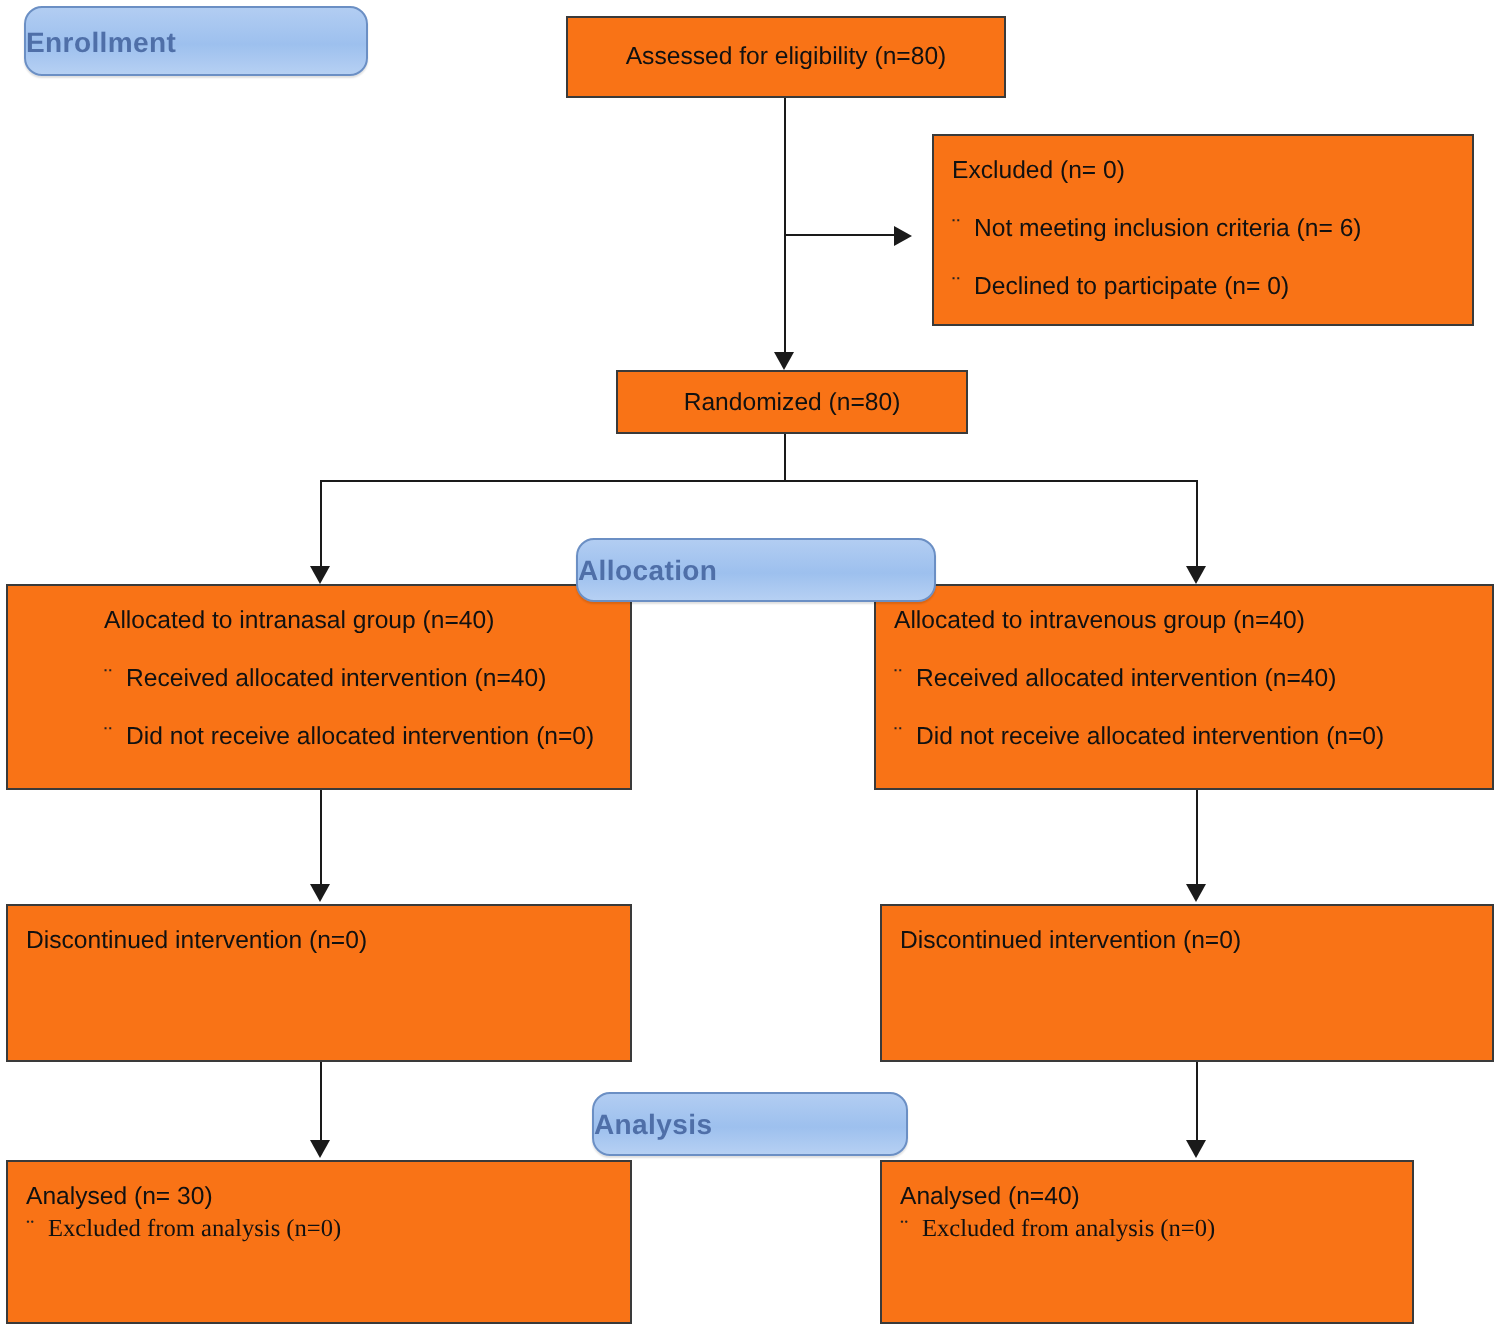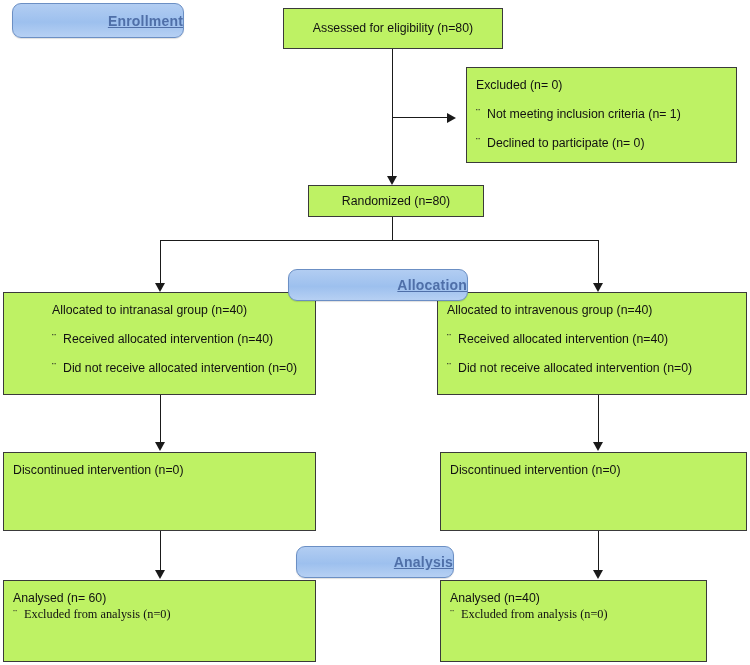--- a/index.html
+++ b/index.html
@@ -11,21 +11,21 @@
     position:relative;
     color:#000;
   }
   #stage{position:absolute;left:0;top:0;width:750px;height:665px;}
 
   
   .node{position:absolute;box-sizing:border-box;}
 
   
   .box{
-    background:#bef264;
+    background:#f97316;
     border:1px solid #3a3a3a;
     box-sizing:border-box;
     padding:10px 9px 8px 9px;
     font-size:12.3px;
     line-height:1.15;
     color:#111;
   }
   .box .line{white-space:nowrap;}
   .box .line + .line{margin-top:15px;}
   .box.tight .line + .line{margin-top:2px;font-family:Liberation Serif, serif;}
@@ -39,28 +39,27 @@
     font-size:12.3px;
     color:#222;
     vertical-align:top;
   }
 
   
   .banner{
     background:linear-gradient(180deg,#b2cdf2 0%,#9dc0ee 55%,#b6d0f3 100%);
     border:1px solid #6b8fc4;
     border-radius:9px;
-    display:flex;align-items:center;justify-content:flex-end;
+    display:flex;align-items:center;justify-content:flex-start;
     font-weight:bold;
     font-size:14px;
     color:#4f6fa8;
     letter-spacing:.2px;
     box-shadow:0 1px 1px rgba(0,0,0,.13);
     z-index:5;
-    text-decoration:underline;
   }
 
   
   .vline{position:absolute;width:1px;background:#1a1a1a;}
   .hline{position:absolute;height:1px;background:#1a1a1a;}
   .arrow-d{
     position:absolute;width:0;height:0;
     border-left:5px solid transparent;
     border-right:5px solid transparent;
     border-top:9px solid #1a1a1a;
@@ -114,21 +113,21 @@
     <span>Analysis</span>
   </div>
 
   <div class="node box center" style="left:283px;top:8px;width:220px;height:41px;">
     <span class="line">Assessed for eligibility (n=80)</span>
   </div>
 
   <div class="node box" style="left:466px;top:67px;width:271px;height:96px;">
     <div class="line">Excluded (n= 0)</div>
     <div class="line">
-      <span class="bul">¨</span><span>Not meeting inclusion criteria (n=  1)</span>
+      <span class="bul">¨</span><span>Not meeting inclusion criteria (n=  6)</span>
     </div>
     <div class="line">
       <span class="bul">¨</span><span>Declined to participate (n=  0)</span>
     </div>
   </div>
 
   <div class="node box center" style="left:308px;top:185px;width:176px;height:32px;text-align:center;">
     <span class="line">Randomized (n=80)</span>
   </div>
 
@@ -154,21 +153,21 @@
 
   <div class="node box" style="left:3px;top:452px;width:313px;height:79px;">
     <div class="line">Discontinued intervention (n=0)</div>
   </div>
 
   <div class="node box" style="left:440px;top:452px;width:307px;height:79px;">
     <div class="line">Discontinued intervention (n=0)</div>
   </div>
 
   <div class="node box tight" style="left:3px;top:580px;width:313px;height:82px;">
-    <div class="line">Analysed (n= 60)</div>
+    <div class="line">Analysed (n= 30)</div>
     <div class="line">
       <span class="bul">¨</span><span>Excluded from analysis (n=0)</span>
     </div>
   </div>
 
   <div class="node box tight" style="left:440px;top:580px;width:267px;height:82px;">
     <div class="line">Analysed (n=40)</div>
     <div class="line">
       <span class="bul">¨</span><span>Excluded from analysis (n=0)</span>
     </div>

